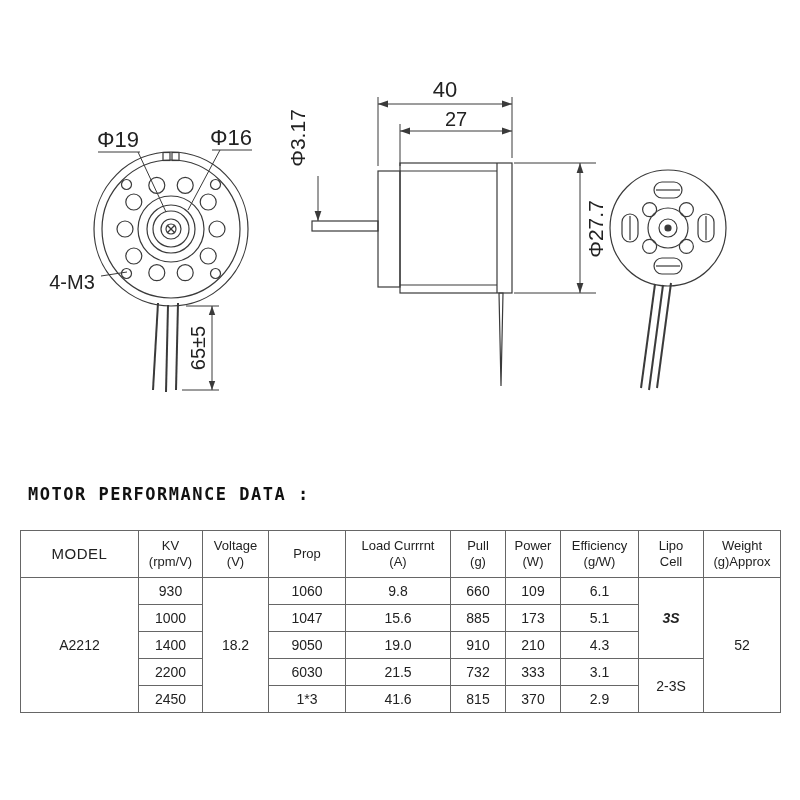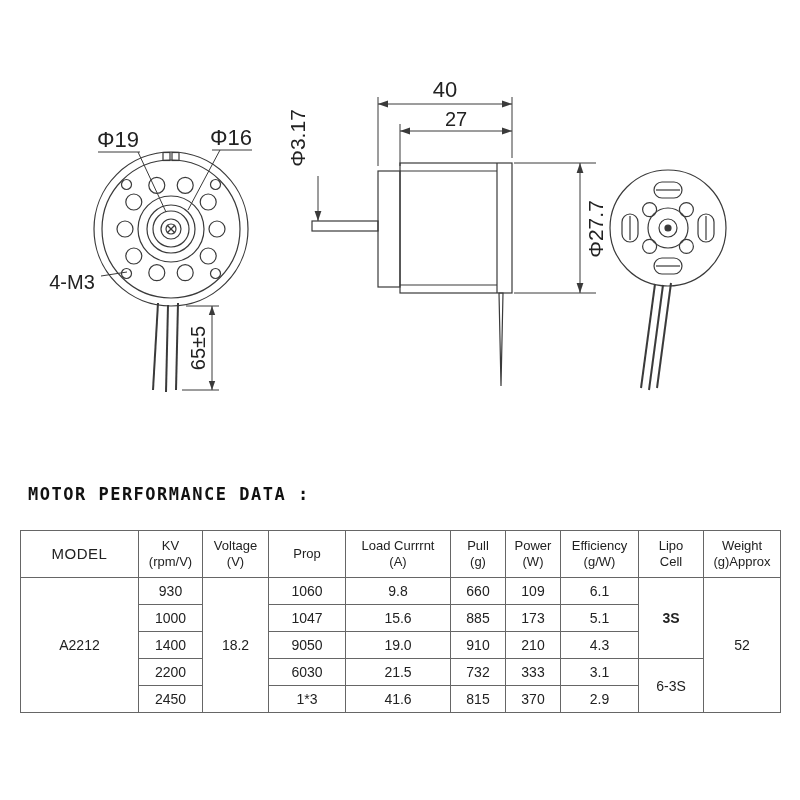--- a/index.html
+++ b/index.html
@@ -23,21 +23,21 @@
     border:1px solid #666; text-align:center; vertical-align:middle;
     color:#222; padding:0; overflow:hidden;
   }
   .perf th {
     font-weight:normal; font-size:13px; line-height:1.25;
     white-space:pre-line; height:46px;
   }
   .perf th.model-h { font-size:15px; letter-spacing:0.5px; }
   .perf tbody tr { height:27px; }
   .perf td { font-size:14px;text-align:center; }
-  .perf td.bold { font-weight:bold; }
+  .perf td.bold { font-weight:bold;font-style:italic; }
 </style>
 </head>
 <body>
 
 <div class="canvas">
 
   <svg width="800" height="475" viewBox="0 0 800 475">
 
     <g stroke="#3a3a3a" fill="none" stroke-width="1.2">
       <circle cx="171" cy="229" r="77"></circle>
@@ -224,21 +224,21 @@
         <td>210</td>
         <td>4.3</td>
       </tr>
       <tr>
         <td>2200</td>
         <td>6030</td>
         <td>21.5</td>
         <td>732</td>
         <td>333</td>
         <td>3.1</td>
-        <td rowspan="2">6-3S</td>
+        <td rowspan="2">2-3S</td>
       </tr>
       <tr>
         <td>2450</td>
         <td>1*3</td>
         <td>41.6</td>
         <td>815</td>
         <td>370</td>
         <td>2.9</td>
       </tr>
     </tbody>

